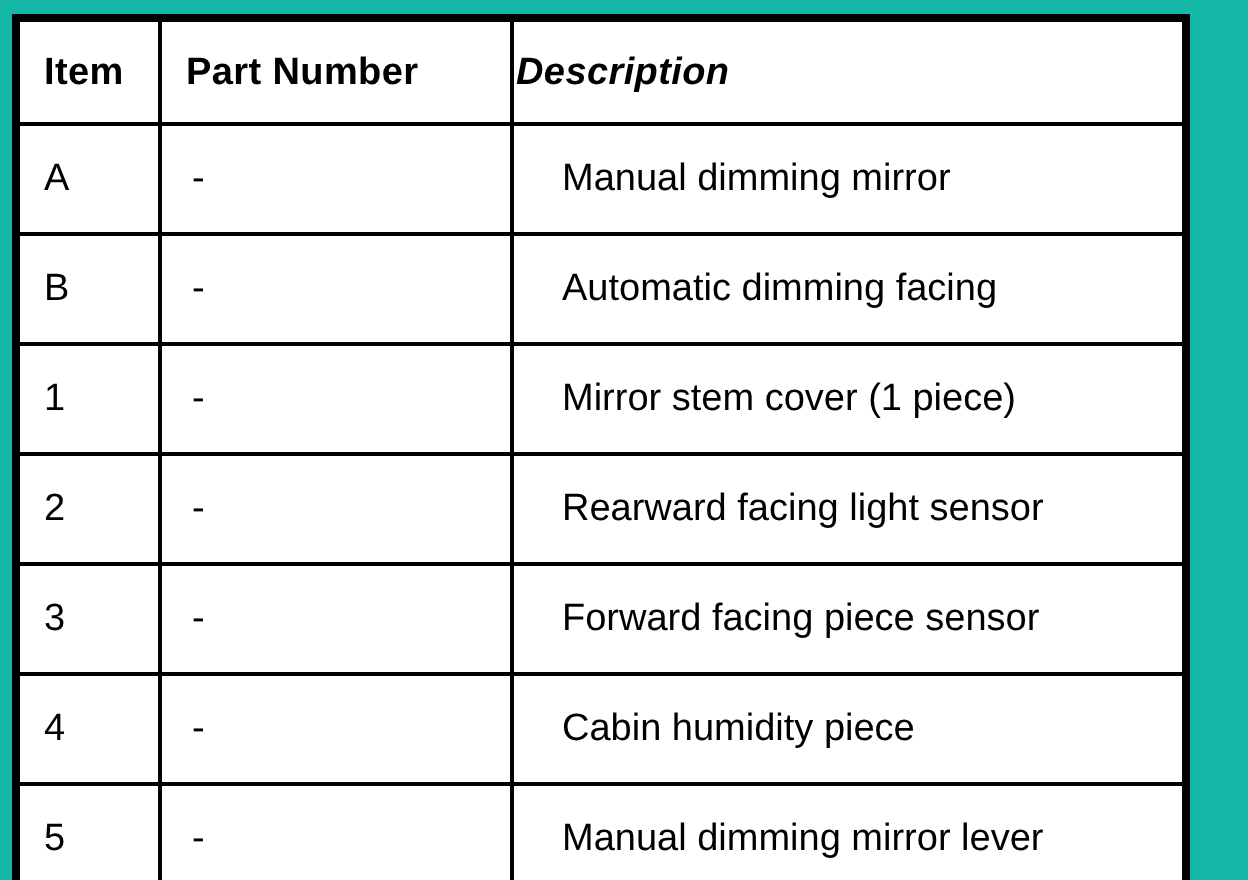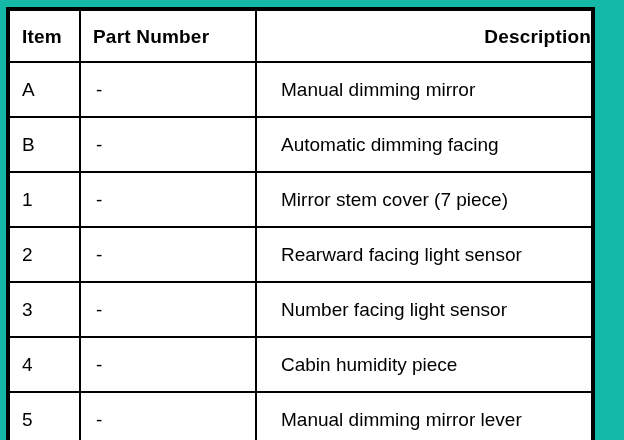--- a/index.html
+++ b/index.html
@@ -43,22 +43,23 @@
     overflow: hidden;
   }
   table.parts { border: 4px solid #000000; }
 
   table.parts thead th {
     height: 50px;
     font-weight: bold;
     letter-spacing: 0.2px;
   }
   table.parts thead th.desc-head {
-    text-align: right;
-    padding-left: 12px;
+    text-align: left;
+    padding-left: 1px;
+    font-style: italic;
   }
   table.parts tbody td {
     height: 53px;
     font-weight: normal;
   }
   table.parts tbody td.part-cell { padding-left: 15px; }
   table.parts tbody td.desc-cell { padding-left: 24px; }
 </style>
 </head>
 <body>
@@ -84,31 +85,31 @@
         <td class="desc-cell">Manual dimming mirror</td>
       </tr>
       <tr>
         <td class="item-cell">B</td>
         <td class="part-cell">-</td>
         <td class="desc-cell">Automatic dimming facing</td>
       </tr>
       <tr>
         <td class="item-cell">1</td>
         <td class="part-cell">-</td>
-        <td class="desc-cell">Mirror stem cover (7 piece)</td>
+        <td class="desc-cell">Mirror stem cover (1 piece)</td>
       </tr>
       <tr>
         <td class="item-cell">2</td>
         <td class="part-cell">-</td>
         <td class="desc-cell">Rearward facing light sensor</td>
       </tr>
       <tr>
         <td class="item-cell">3</td>
         <td class="part-cell">-</td>
-        <td class="desc-cell">Number facing light sensor</td>
+        <td class="desc-cell">Forward facing piece sensor</td>
       </tr>
       <tr>
         <td class="item-cell">4</td>
         <td class="part-cell">-</td>
         <td class="desc-cell">Cabin humidity piece</td>
       </tr>
       <tr>
         <td class="item-cell">5</td>
         <td class="part-cell">-</td>
         <td class="desc-cell">Manual dimming mirror lever</td>

